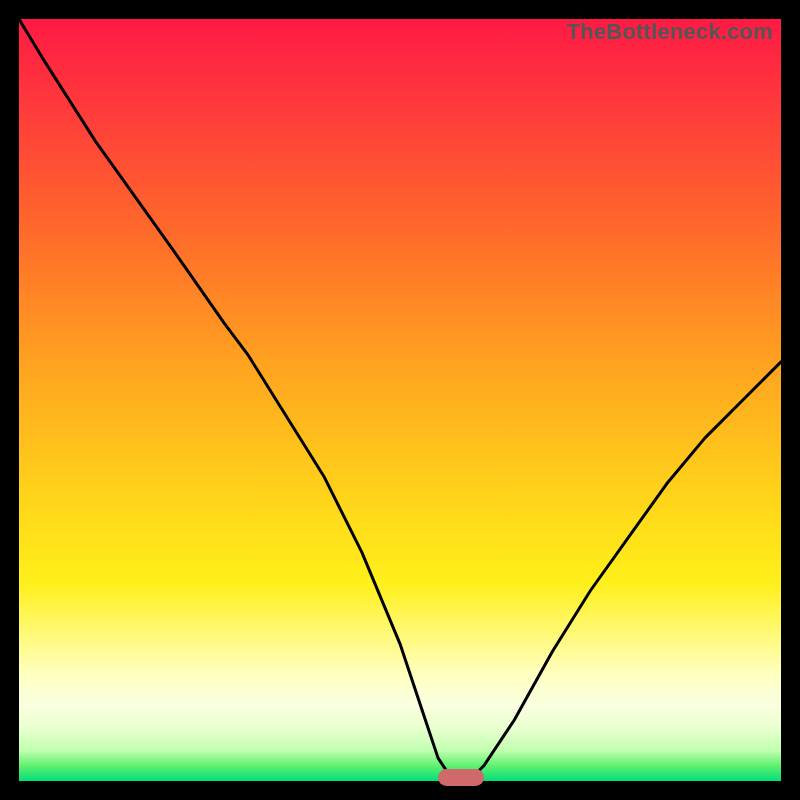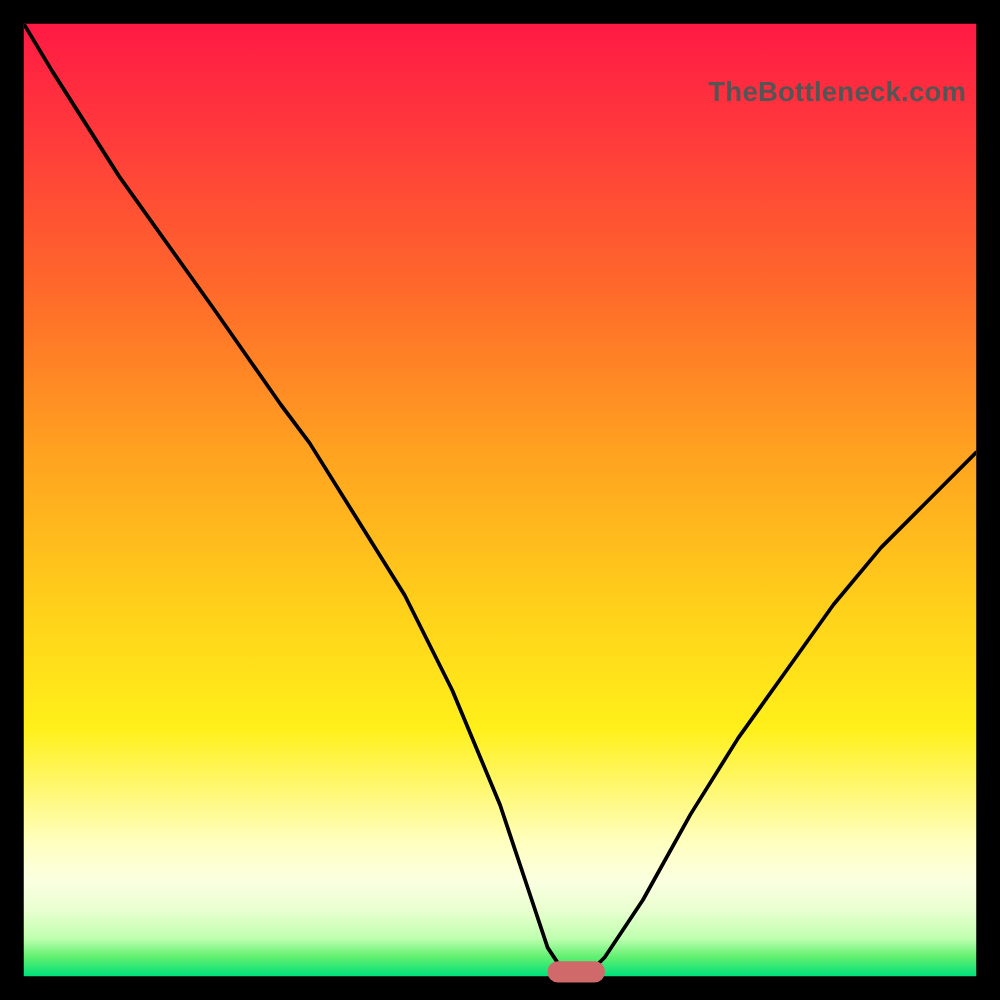--- a/index.html
+++ b/index.html
@@ -40,21 +40,20 @@
   }
   .watermark {
     position: absolute;
     top: 0px;
     right: 8px;
     color: #555;
     font-size: 22px;
     font-weight: 600;
     letter-spacing: 0.2px;
     user-select: none;
-    margin-top: 42px;
   }
   svg.curve {
     position: absolute;
     left: 0;
     top: 0;
     width: 762px;
     height: 762px;
   }
   .marker {
     position: absolute;

